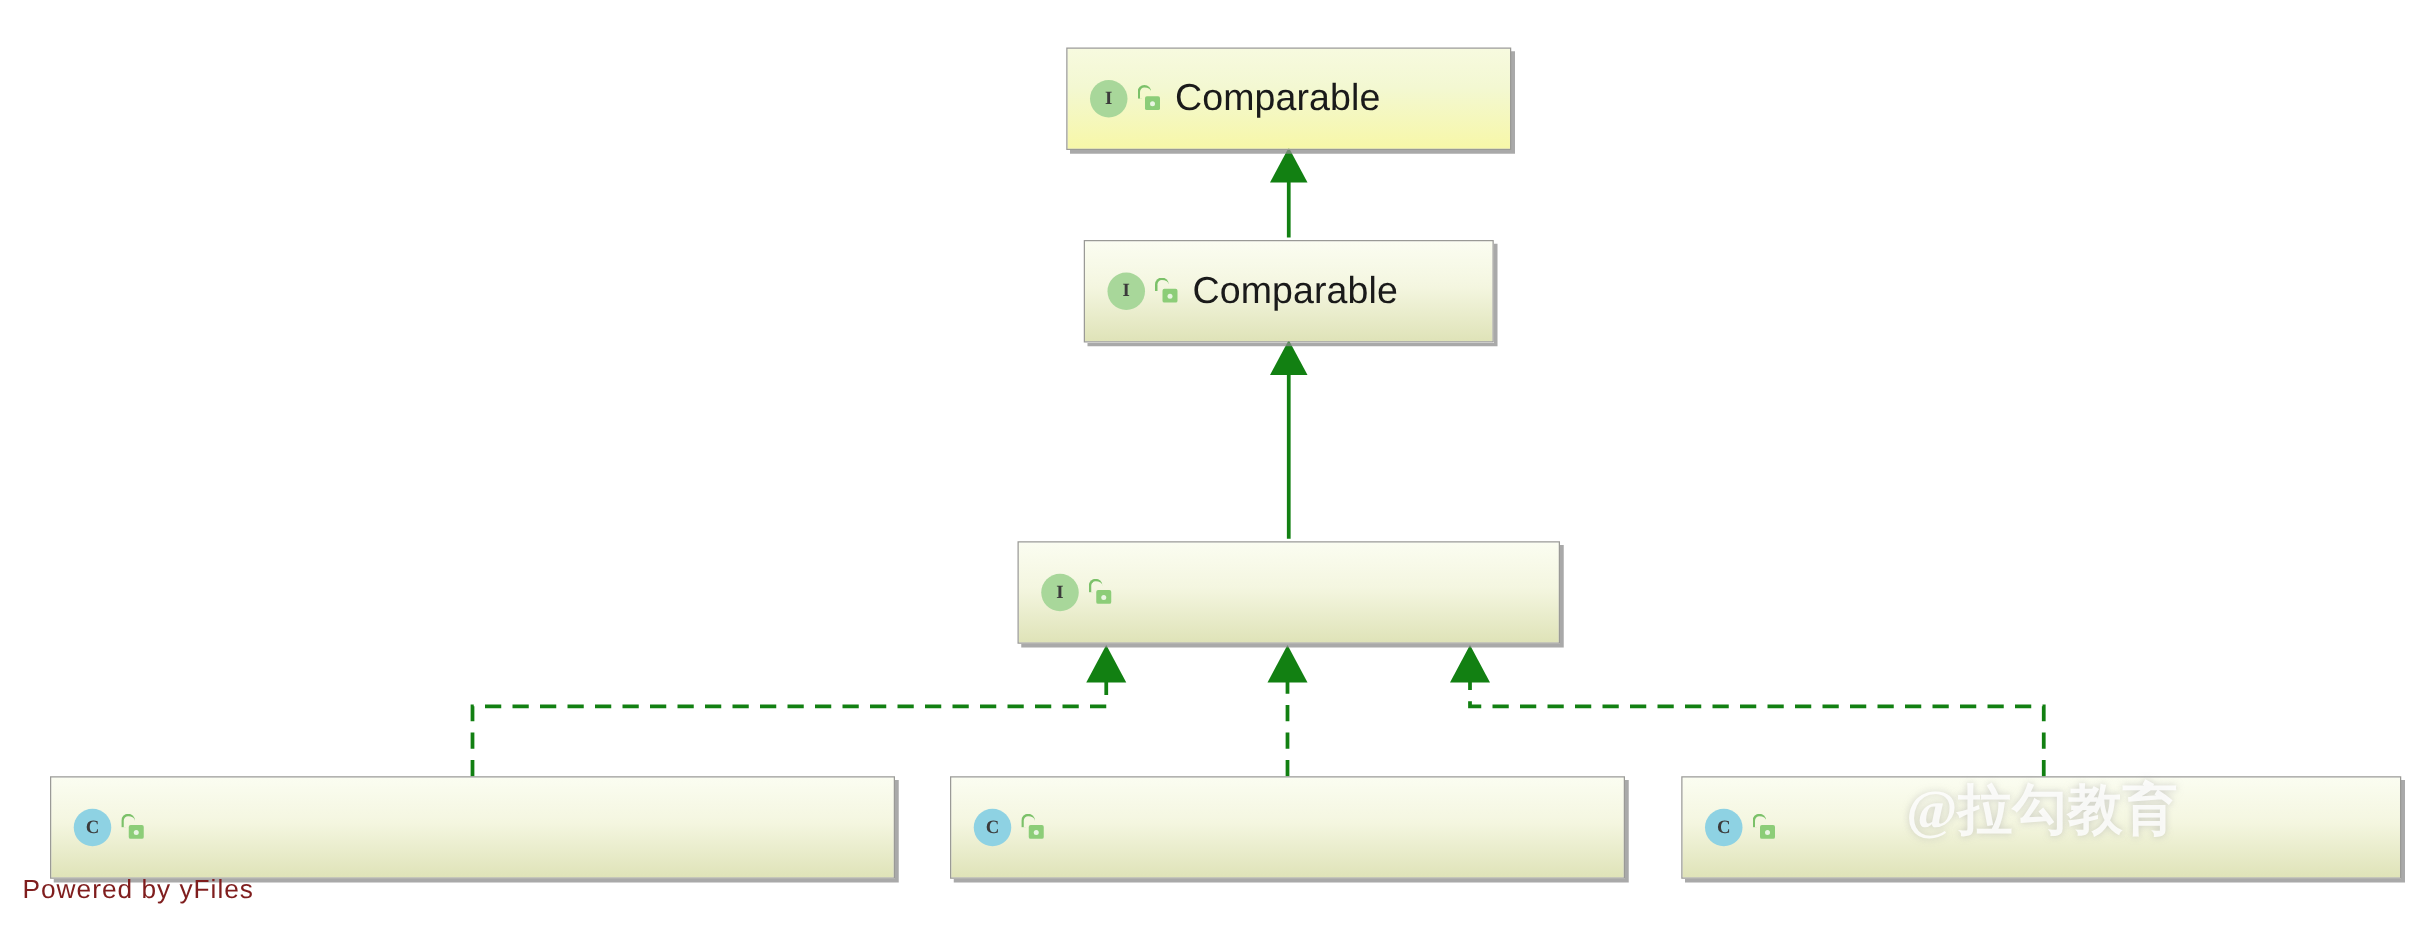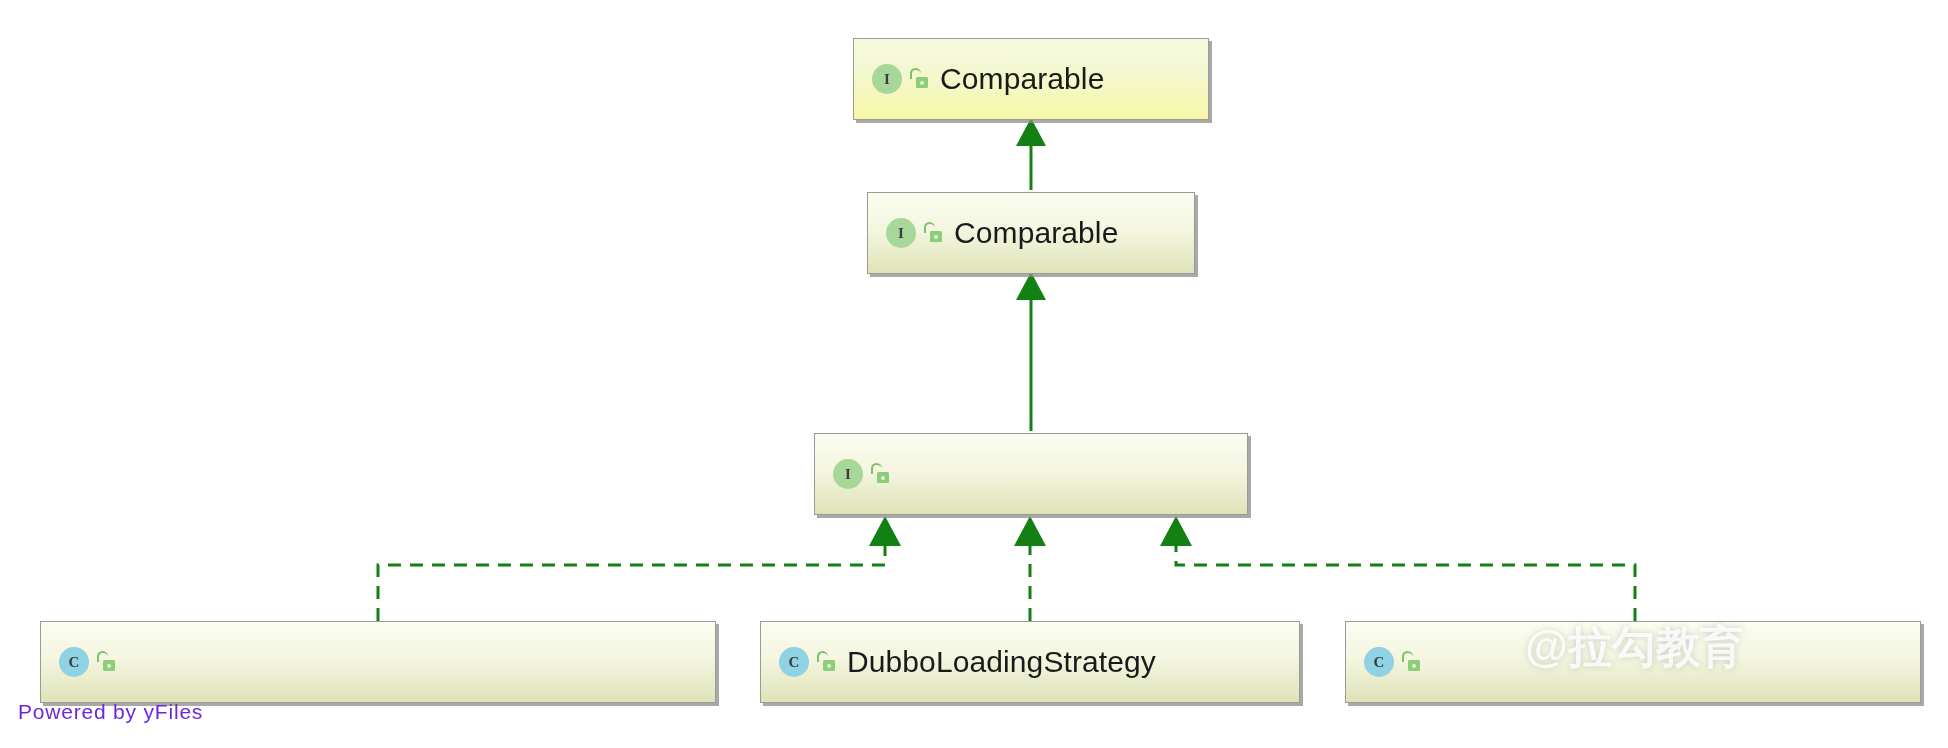--- a/index.html
+++ b/index.html
@@ -112,35 +112,35 @@
     letter-spacing: 0.1px;
     line-height: 1;
     font-family: "Liberation Sans", sans-serif;
   }
   
   #credit {
     position: absolute;
     left: 18px;
     top: 700px;
     font-size: 21px;
-    color: #6d28d9;
+    color: #7f1d1d;
     letter-spacing: 0.8px;
     font-family: "Liberation Sans", sans-serif;
     user-select: none;
   }
   
   #watermark {
     position: absolute;
     left: 1525px;
     top: 618px;
     font-size: 44px;
     font-weight: bold;
     color: rgba(255,255,255,0.82);
     text-shadow: 0 0 6px rgba(170,170,170,0.55);
-    font-family: Liberation Sans, sans-serif;
+    font-family: Liberation Serif, serif;
     pointer-events: none;
     user-select: none;
     white-space: nowrap;
   }
 </style>
 </head>
 <body>
 
 <div id="canvas">
 
@@ -215,21 +215,20 @@
     </span>
   </div>
 
   <div class="node cls" style="left:760px; top:621px; width:540px; height:82px;">
     <span class="badge c">C</span>
     <span class="lock">
       <span class="shackle"></span>
         <span class="body"></span>
         <span class="keyhole"></span>
     </span>
-    <span class="node-label">DubboLoadingStrategy</span>
   </div>
 
   <div class="node cls" style="left:1345px; top:621px; width:576px; height:82px;">
     <span class="badge c">C</span>
     <span class="lock">
       <span class="shackle"></span>
         <span class="body"></span>
         <span class="keyhole"></span>
     </span>
   </div>

